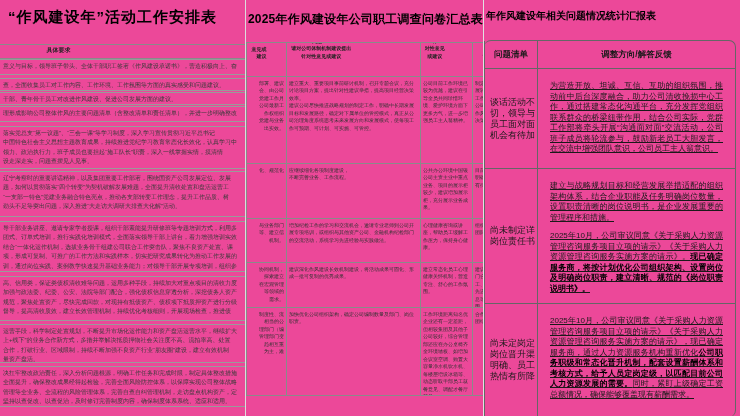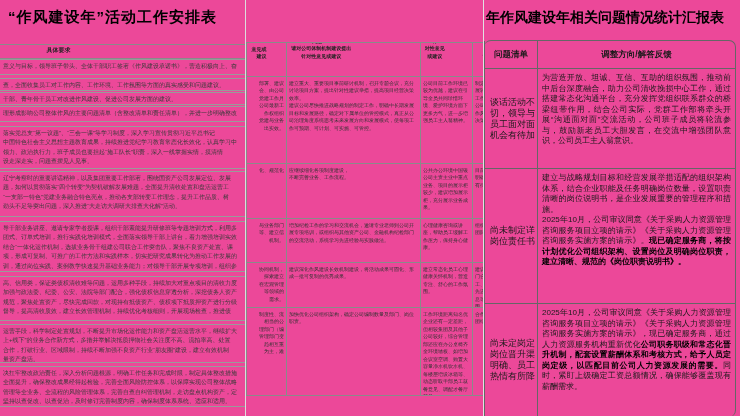--- a/index.html
+++ b/index.html
@@ -28,32 +28,32 @@
   .mtable{position:absolute;left:0;top:42px;width:292px;display:grid;
           grid-template-columns:40px 134px 52px 66px;
           grid-template-rows:34px 87px 55px 44px 45px 88px;
           border-top:1px solid #8a8a8a;border-left:1px solid #8a8a8a;}
   .mcell{border-right:1px solid #8a8a8a;border-bottom:1px solid #8a8a8a;overflow:hidden;
          padding:2px;color:#333;}
   .mhead{font-weight:bold;color:#222;display:flex;align-items:center;}
   .mhead .t50{text-align:center;}
   .mfrag .t50{text-align:right;}
 
-  .rtitle{position:absolute;left:2px;top:9px;font-size:14px;font-weight:bold;color:#000;
+  .rtitle{position:absolute;left:2px;top:9px;font-size:10px;font-weight:bold;color:#000;
           white-space:nowrap;}
   .rtable{position:absolute;left:0;top:40px;width:251px;display:grid;
           grid-template-columns:53px 198px;
           grid-template-rows:28px 100px 135px 113px;
           border-top:1px solid #666;border-right:1px solid #666;border-radius:7px;}
   .rcell{border-left:1px solid #666;border-bottom:1px solid #666;overflow:hidden;color:#1a1a1a;}
   .rhead{display:flex;align-items:center;justify-content:center;font-size:8.5px;font-weight:bold;}
   .rproblem{display:flex;align-items:center;justify-content:flex-end;font-size:9px;line-height:11px;
             white-space:pre-line;text-align:right;padding-right:2px;}
   .ranswer{font-size:8px;line-height:10.5px;padding:4px 4px 2px 4px;text-align:justify;}
-  .ranswer p{margin:0;}
+  .ranswer p{margin:8px;text-decoration:underline;}
   .ranswer b{font-weight:bold;color:#000;}
 </style>
 </head>
 <body>
 
 <div id="screen">
 
   <div class="page" id="page-left">
     <div class="ltitle">“作风建设年”活动工作安排表</div>
     <div class="lheader">
@@ -105,20 +105,21 @@
       </div>
     <div class="lrow" style="top:366px;height:41px;">
         <span class="t60">决扛牢整改政治责任，深入分析问题根源，明确工作任务和完成时限，制定具体整改措施
 全面提升，确保整改成果经得起检验，完善全面风险防控体系，以保障实现公司整体战略
 管理等全业务、全流程的风险管理体系，完善自查自纠管理机制，走访盘点机构资产，定
 坚持以查促改、以查促治，及时修订完善制度内容，确保制度体系系统、适应和适用。</span>
       </div>
   </div>
 
   <div class="page" id="page-middle">
+    <div class="mtitle">2025年作风建设年公司职工调查问卷汇总表</div>
     <div class="mtable">
 
       <div class="mcell mhead mfrag">
           <span class="t50">意见或建议</span>
         </div>
       <div class="mcell mhead">
           <span class="t50">问题2：
 请对公司体制机制建设提出针对性意见或建议</span>
         </div>
       <div class="mcell mhead">

